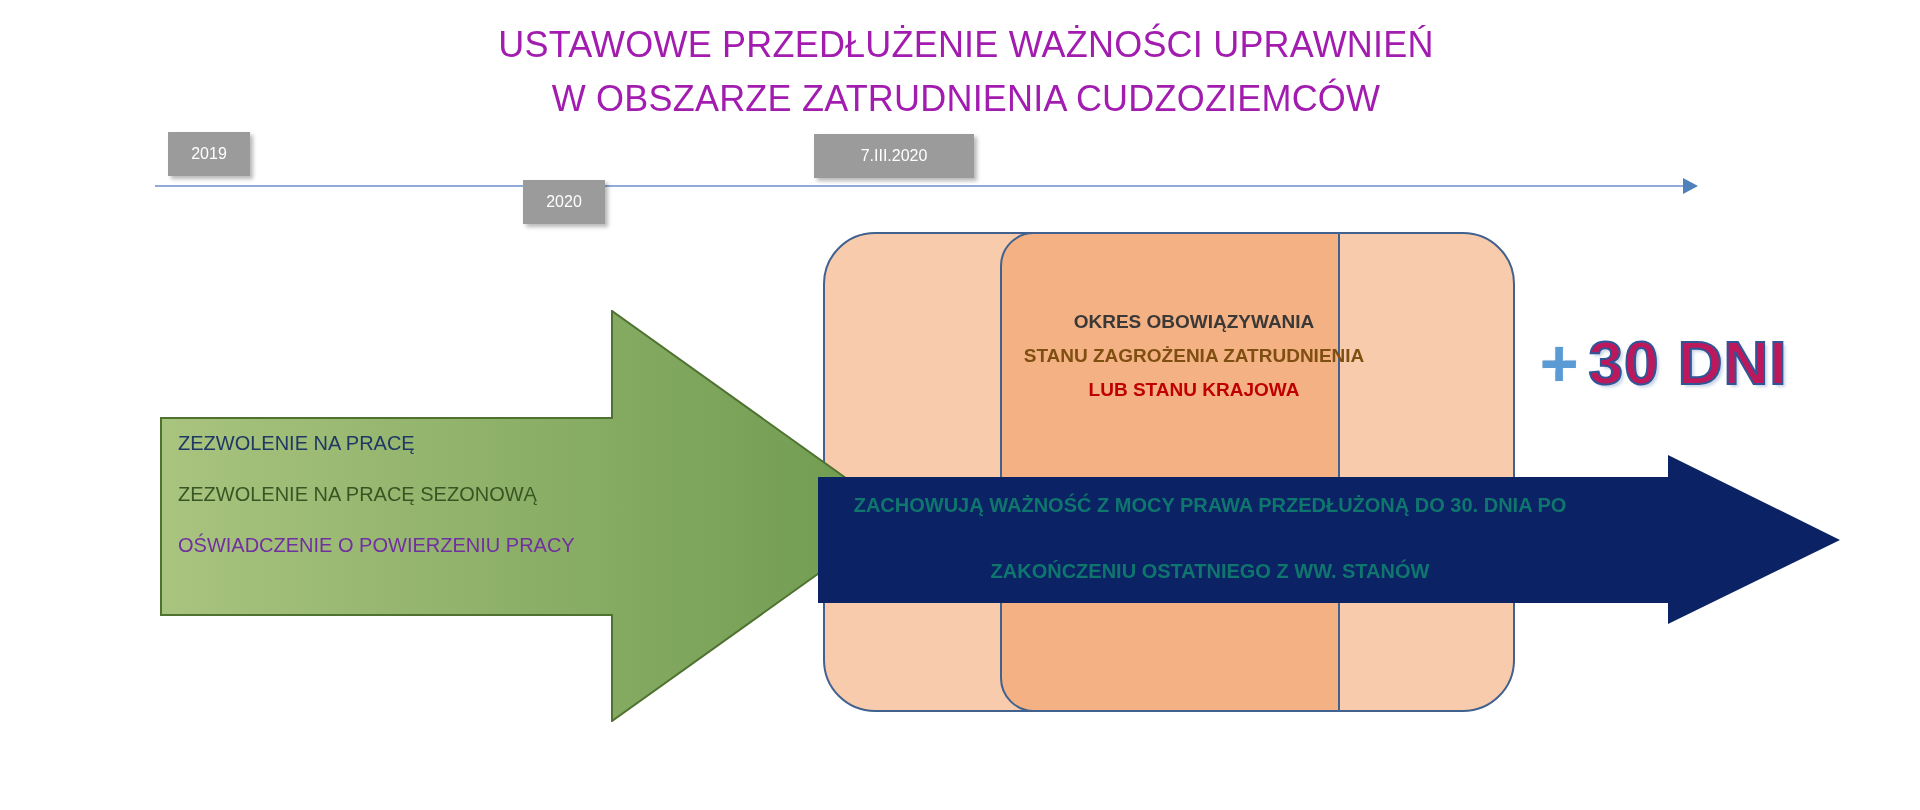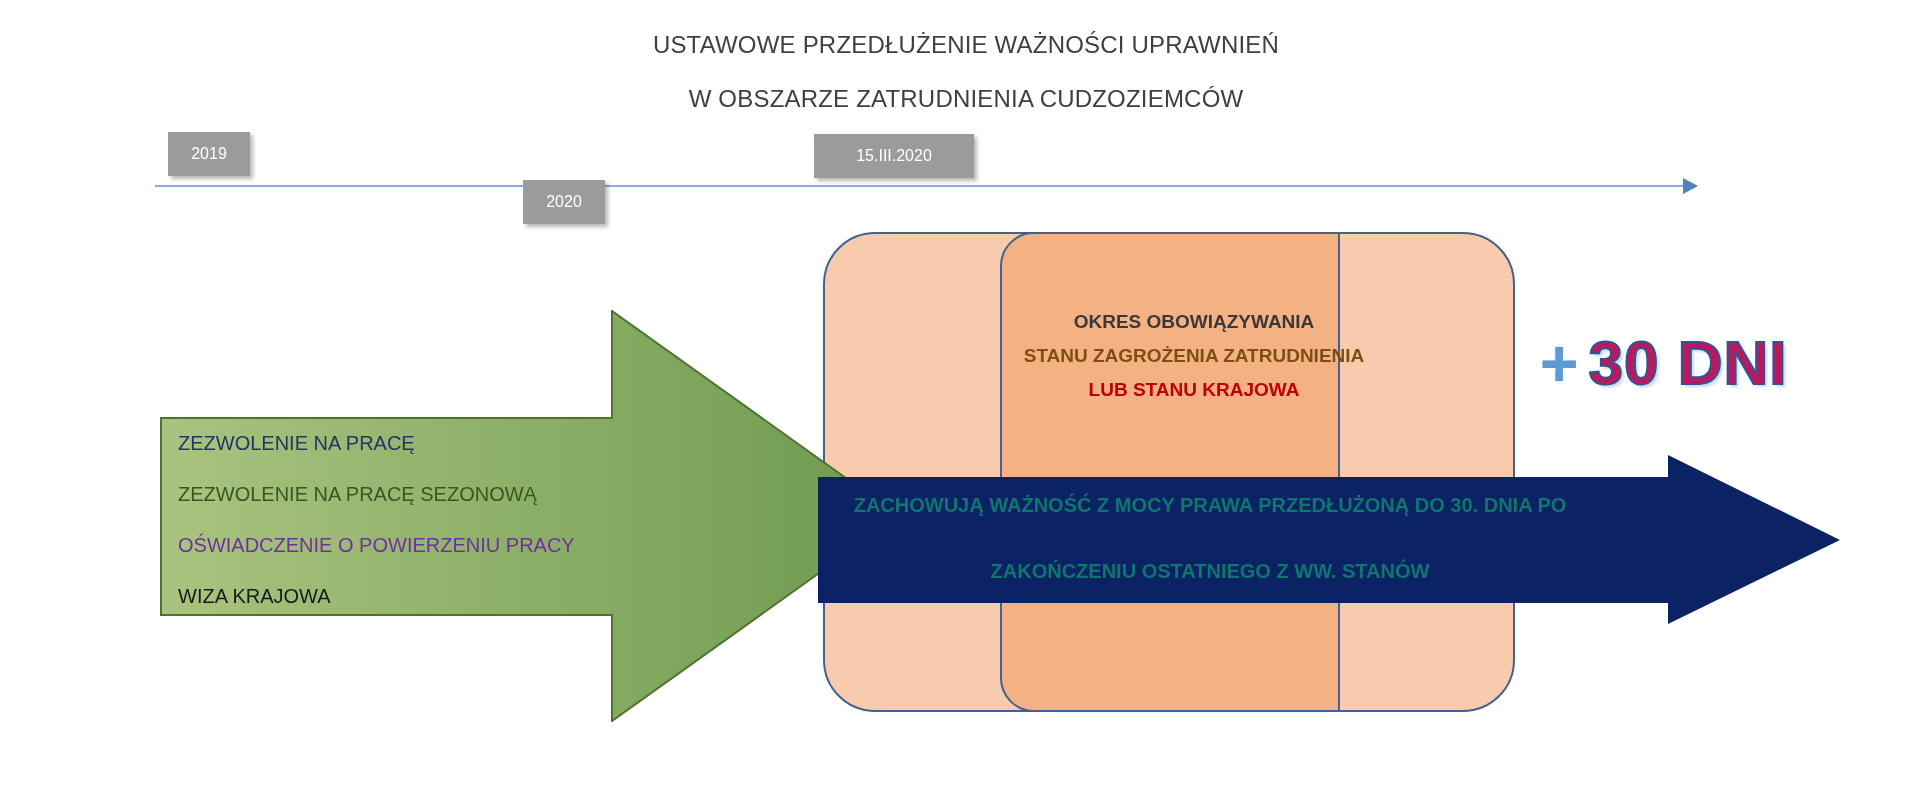--- a/index.html
+++ b/index.html
@@ -20,22 +20,22 @@
 
   
   .title-block {
     position: absolute;
     left: 0;
     top: 18px;
     width: 1920px;
     text-align: center;
   }
   .title-line {
-    color: #404040;
-    font-size: 24px;
+    color: #a21caf;
+    font-size: 36px;
     font-weight: 400;
     letter-spacing: 0.2px;
     line-height: 54px;
     white-space: nowrap;
     margin-left: 12px;
   }
 
   
   .timeline-axis {
     position: absolute;
@@ -203,21 +203,21 @@
   <div class="timeline-axis"></div>
   <div class="timeline-arrowhead"></div>
 
   <div class="time-chip" id="chip-2019">
     <span>2019</span>
   </div>
   <div class="time-chip" id="chip-2020">
     <span>2020</span>
   </div>
   <div class="time-chip" id="chip-date">
-    <span>15.III.2020</span>
+    <span>7.III.2020</span>
   </div>
 
   <div class="peach-outer"></div>
 
   <div class="orange-inner"></div>
 
   <div class="orange-text">
     <div class="ot-line ot-1">OKRES OBOWIĄZYWANIA</div>
     <div class="ot-line ot-2">STANU ZAGROŻENIA ZATRUDNIENIA</div>
     <div class="ot-line ot-3">LUB STANU KRAJOWA</div>
@@ -232,21 +232,20 @@
         </linearGradient>
       </defs>
       <polygon points="1,108 452,108 452,1 739,206 452,411 452,305 1,305" fill="url(#gGrad)" stroke="#4F7230" stroke-width="2"></polygon>
     </svg>
   </div>
 
   <div class="green-list">
     <div class="green-item gi-0">ZEZWOLENIE NA PRACĘ</div>
     <div class="green-item gi-1">ZEZWOLENIE NA PRACĘ SEZONOWĄ</div>
     <div class="green-item gi-2">OŚWIADCZENIE O POWIERZENIU PRACY</div>
-    <div class="green-item gi-3">WIZA KRAJOWA</div>
   </div>
 
   <div class="navy-arrow">
     <svg width="1022" height="170" viewBox="0 0 1022 170" xmlns="http://www.w3.org/2000/svg">
       <polygon points="0,22 850,22 850,0 1022,85 850,169 850,148 0,148" fill="#0B2265"></polygon>
     </svg>
   </div>
 
   <div class="navy-text">
     <div class="navy-line">ZACHOWUJĄ WAŻNOŚĆ Z MOCY PRAWA PRZEDŁUŻONĄ DO 30. DNIA PO</div>

